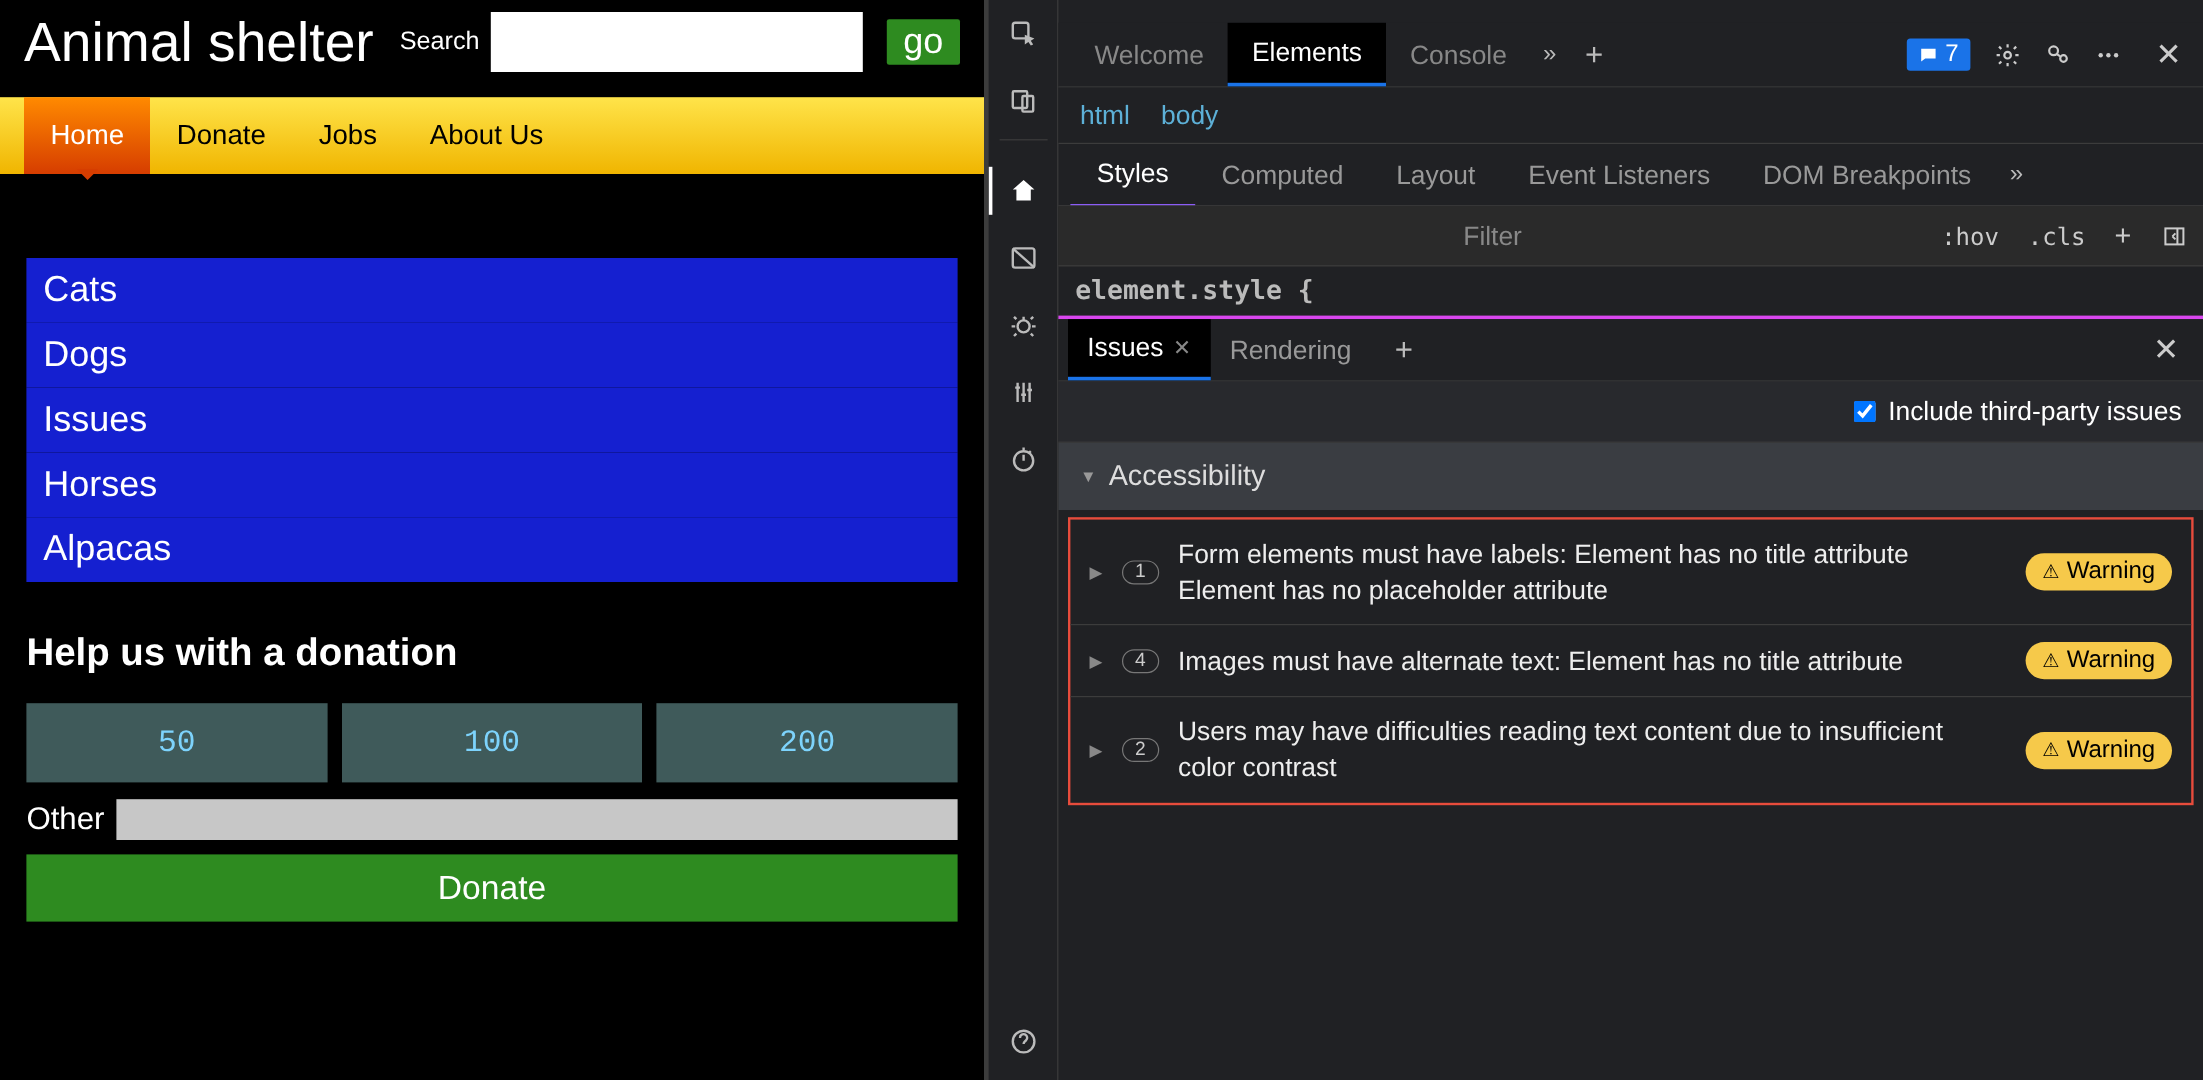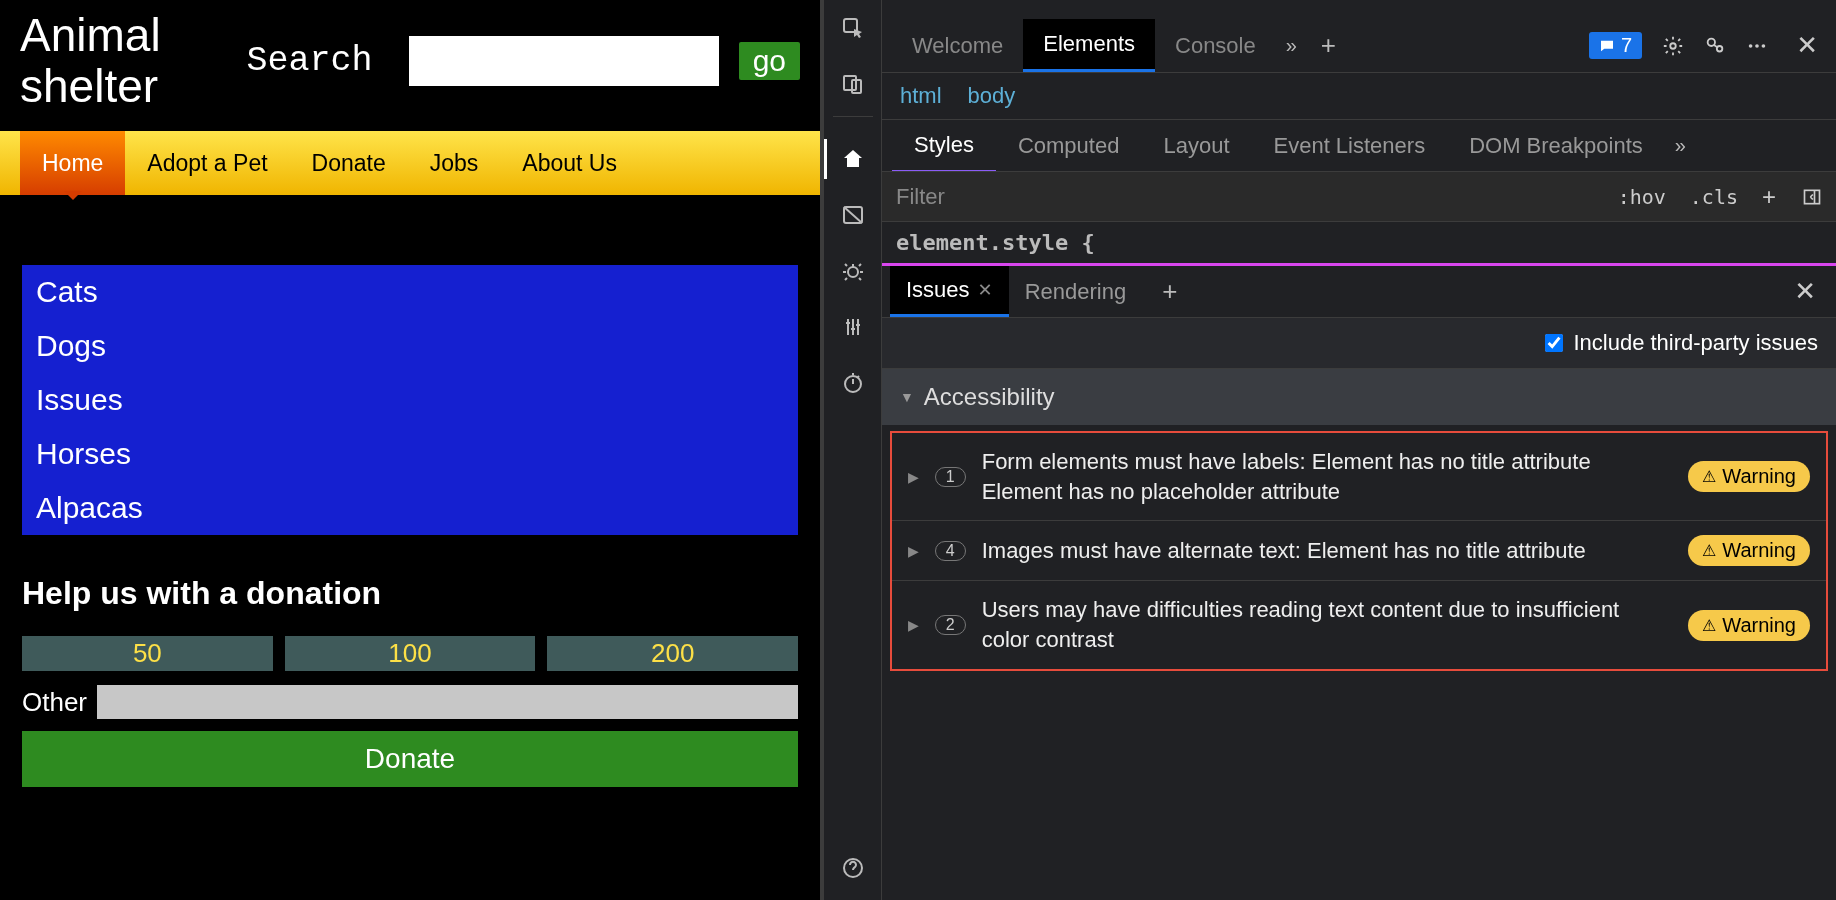--- a/index.html
+++ b/index.html
@@ -3,36 +3,36 @@
 <meta charset="utf-8">
 <style>
 * { box-sizing: border-box; margin: 0; padding: 0; }
 body { font-family: "Segoe UI", Arial, sans-serif; background: #000; color: #fff; width: 1836px; height: 900px; display: flex; overflow: hidden; }
 
 
 .site { width: 820px; height: 100%; background: #000; position: relative; }
 
 .header { display: flex; align-items: center; padding: 10px 20px 20px 20px; }
 .site-title { font-size: 46px; font-weight: 400; line-height: 1.1; flex: 1; }
-.search-label { font-size: 35px; margin-right: 36px; font-family: Liberation Mono, monospace; }
+.search-label { font-size: 21px; margin-right: 9px; }
 .search-input { width: 310px; height: 50px; background: #fff; border: none; font-size: 20px; padding: 0 8px; }
 .go-btn { margin-left: 20px; background: #2e8b20; color: #fff; border: none; font-size: 30px; padding: 2px 14px; cursor: pointer; border-radius: 2px; }
 
 .nav { display: flex; background: linear-gradient(#ffe44a, #f0b500); height: 64px; align-items: stretch; padding: 0 20px; }
 .nav-item { display: flex; align-items: center; padding: 0 22px; font-size: 23px; color: #000; cursor: pointer; position: relative; }
 .nav-item.active { background: linear-gradient(#ff8a00, #d63d00); color: #fff; }
 .nav-item.active::after { content: ""; position: absolute; bottom: -14px; left: 50%; transform: translateX(-50%); border: 9px solid transparent; border-top-color: #d63d00; }
 
 .animals { padding: 70px 22px 0 22px; }
 .animal-item { background: #1520d0; font-size: 30px; padding: 10px 14px; cursor: pointer; }
 
 .donation { padding: 40px 22px 0 22px; }
 .donation-h { font-size: 32px; font-weight: 700; margin-bottom: 24px; }
 .amounts { display: flex; gap: 12px; margin-bottom: 14px; }
-.amount-btn { flex: 1; background: #3f5a5a; color: #fde047; border: none; font-size: 26px; padding: 2px 0; cursor: pointer; }
+.amount-btn { flex: 1; background: #3f5a5a; color: #7dd3fc; border: none; font-size: 26px; padding: 18px 0; cursor: pointer; font-family: Liberation Mono, monospace; }
 .other-row { display: flex; align-items: center; gap: 10px; margin-bottom: 12px; }
 .other-label { font-size: 26px; }
 .other-input { flex: 1; height: 34px; background: #c7c7c7; border: none; }
 .donate-btn { width: 100%; background: #2e8b20; color: #fff; border: none; font-size: 28px; padding: 12px 0; cursor: pointer; }
 
 
 .devtools { flex: 1; height: 100%; display: flex; background: #202124; border-left: 4px solid #3c3c3c; }
 
 
 .activitybar { width: 58px; background: #202124; border-right: 1px solid #3c3c3c; display: flex; flex-direction: column; align-items: center; padding-top: 14px; gap: 28px; }
@@ -62,21 +62,21 @@
 .crumb-item { color: #5db0d7; font-size: 22px; cursor: pointer; }
 
 
 .subtabs { display: flex; align-items: center; height: 52px; border-bottom: 1px solid #3c3c3c; padding: 0 10px; }
 .subtab { padding: 0 22px; height: 100%; display: flex; align-items: center; font-size: 22px; color: #999; cursor: pointer; }
 .subtab.active { color: #fff; border-bottom: 1px solid #8b5cf6; }
 .subchev { color: #bbb; font-size: 20px; padding: 0 10px; cursor: pointer; }
 
 
 .filter-row { display: flex; align-items: center; height: 50px; background: #2a2a2a; border-bottom: 1px solid #3c3c3c; }
-.filter-input { flex: 1; background: transparent; border: none; color: #d946ef; font-size: 22px; padding: 0 14px; outline: none; }
+.filter-input { flex: 1; background: transparent; border: none; color: #d946ef; font-size: 22px; padding: 0 14px; outline: none; text-align: center; }
 .filter-input::placeholder { color: #888; }
 .fr-btn { font-family: monospace; color: #ccc; font-size: 20px; padding: 0 12px; cursor: pointer; }
 .fr-plus { color: #ccc; font-size: 24px; padding: 0 12px; cursor: pointer; }
 .fr-panel { color: #ccc; padding: 0 14px; cursor: pointer; display: flex; }
 .fr-panel svg { width: 20px; height: 20px; }
 
 
 .elstyle { font-family: monospace; font-size: 22px; color: #bbb; padding: 8px 14px; border-bottom: 3px solid #d946ef; font-weight: bold; }
 
 
@@ -110,21 +110,20 @@
 <div class="site">
   <div class="header">
     <div class="site-title">Animal shelter</div>
     <span class="search-label">Search</span>
     <input class="search-input" style="">
     <button class="go-btn">go</button>
   </div>
 
   <div class="nav">
     <div class="nav-item active">Home</div>
-    <div class="nav-item">Adopt a Pet</div>
     <div class="nav-item">Donate</div>
     <div class="nav-item">Jobs</div>
     <div class="nav-item">About Us</div>
   </div>
 
   <div class="animals">
     <div class="animal-item">Cats</div>
     <div class="animal-item">Dogs</div>
     <div class="animal-item">Issues</div>
     <div class="animal-item">Horses</div>

